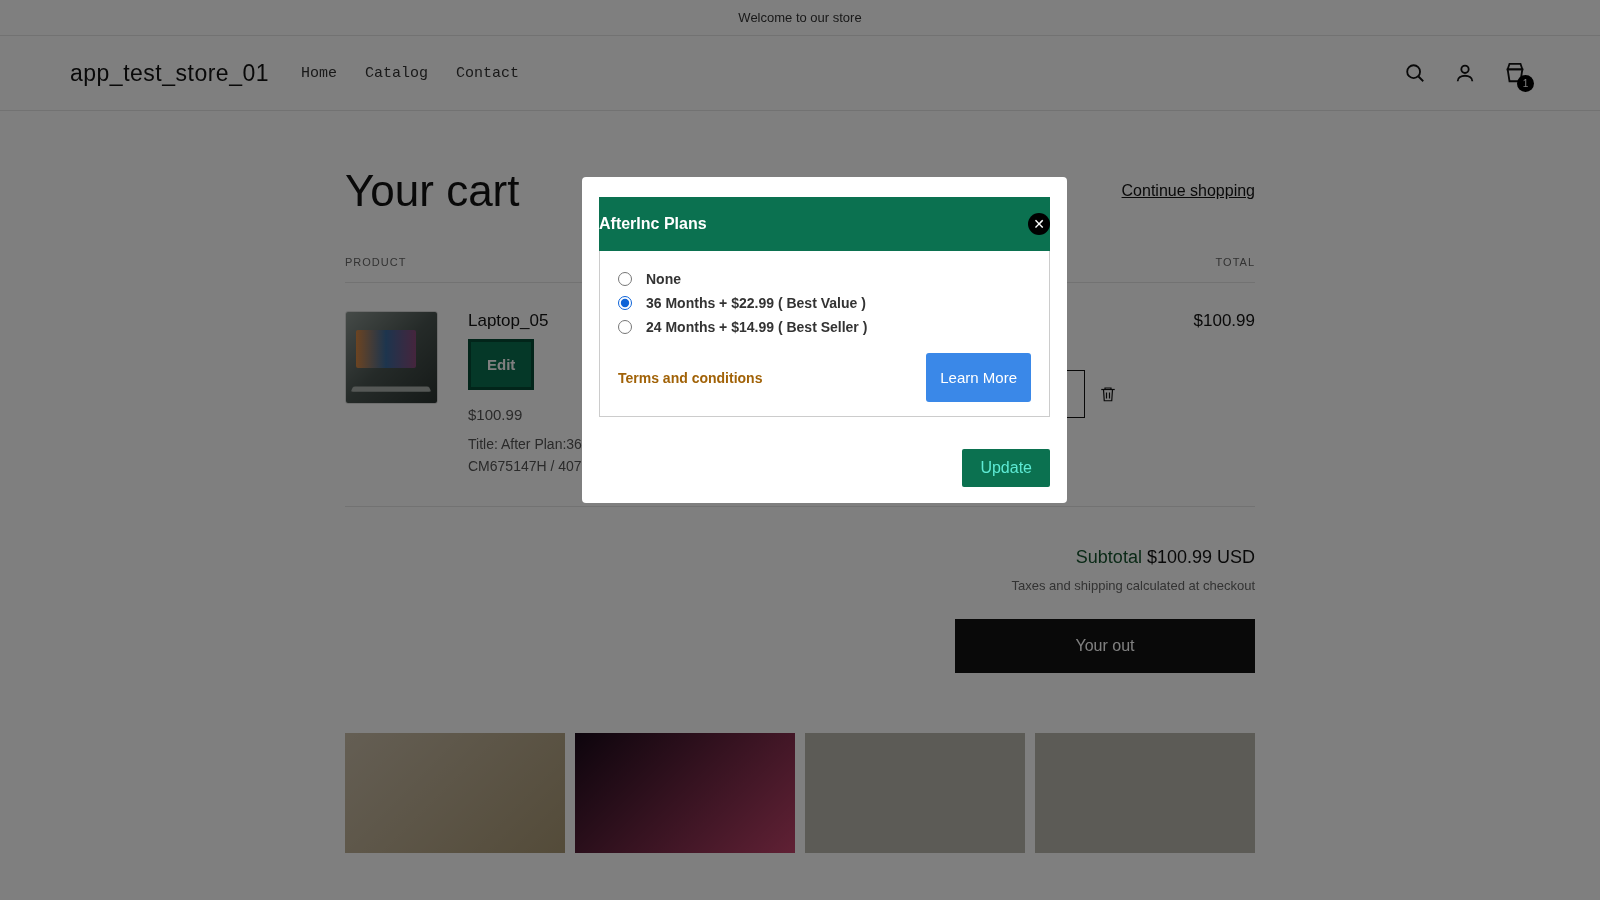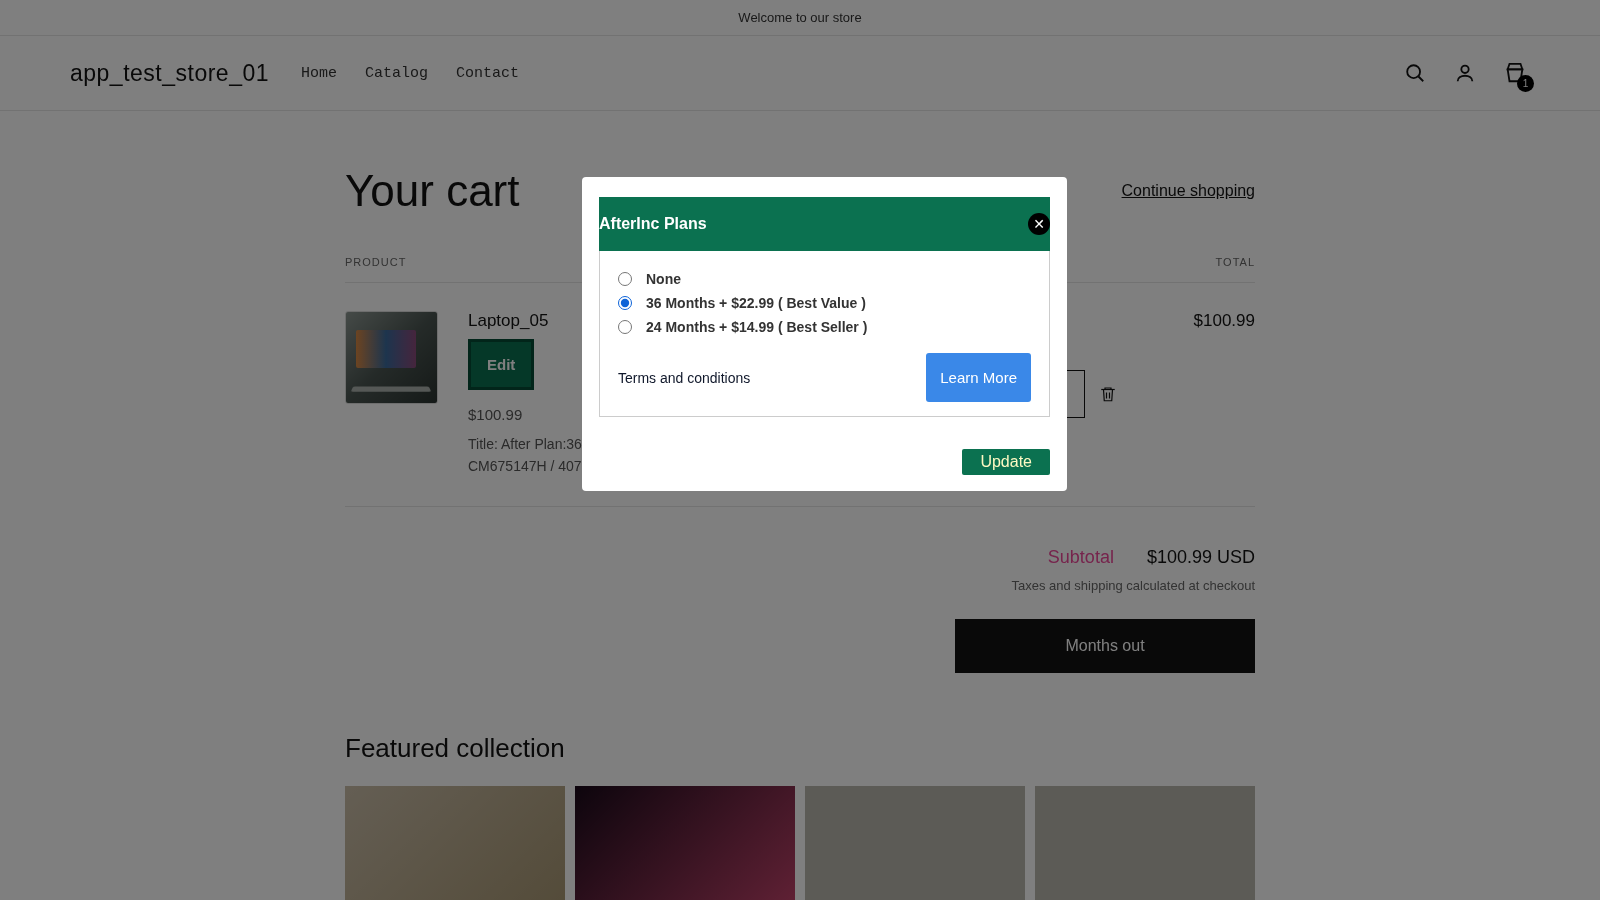--- a/index.html
+++ b/index.html
@@ -36,45 +36,45 @@
 .item-meta { font-size: 14px; color: #555; margin-top: 10px; line-height: 1.6; max-width: 280px; }
 .qty-box { display: flex; align-items: center; width: 215px; justify-content: center; }
 .qty-ctrl { display: flex; border: 1px solid #121212; height: 48px; }
 .qty-btn { width: 48px; background: none; border: none; font-size: 18px; cursor: pointer; }
 .qty-val { width: 48px; display: flex; align-items: center; justify-content: center; font-size: 15px; }
 .trash-btn { background: none; border: none; margin-left: 14px; cursor: pointer; color: #121212; }
 .item-total { width: 120px; text-align: right; font-size: 17px; }
 
 .cart-footer { margin-top: 40px; text-align: right; }
 .subtotal-row { font-size: 18px; margin-bottom: 10px; }
-.subtotal-row span:first-child { margin-right: 28px; color: #ec4899; }
+.subtotal-row span:first-child { margin-right: 0; color: #14532d; }
 .tax-note { font-size: 13px; color: #666; margin-bottom: 26px; }
 .checkout-btn { background: #121212; color: #fff; border: none; padding: 18px 0; width: 300px; font-size: 16px; cursor: pointer; }
 
 .featured { margin-top: 60px; }
 .featured-title { font-size: 26px; font-weight: 400; margin-bottom: 22px; }
 .featured-grid { display: flex; gap: 10px; }
 .featured-item { flex: 1; height: 120px; background: #b8b6ad; }
 .featured-item.a { background: linear-gradient(135deg, #c9bda8, #a89773); position: relative; }
 .featured-item.b { background: linear-gradient(135deg, #1a0a1a, #c1426a); }
 
 .overlay { position: absolute; inset: 0; background: rgba(0,0,0,0.5); z-index: 100; }
 .modal { position: absolute; left: 582px; top: 177px; width: 485px; background: #fff; border-radius: 4px; z-index: 101; font-family: Arial, sans-serif; }
 .modal-inner { padding: 20px 17px; }
 .modal-header { background: #0b7150; color: #fff; padding: 16px 0; font-weight: bold; font-size: 16px; position: relative; display: flex; align-items: center; justify-content: space-between; }
 .close-btn { background: #000; color: #fff; border: none; width: 22px; height: 22px; border-radius: 50%; font-size: 14px; cursor: pointer; display: flex; align-items: center; justify-content: center; }
 .plans-box { border: 1px solid #ccc; border-top: none; padding: 20px 18px 14px 18px; }
 .plan-row { display: flex; align-items: center; gap: 14px; margin-bottom: 8px; }
 .plan-row input[type=radio] { width: 14px; height: 14px; accent-color: #0d63d8; }
 .plan-row label { font-size: 14px; font-weight: bold; color: #333; cursor: pointer; }
 .modal-links { display: flex; justify-content: space-between; align-items: center; margin-top: 18px; }
-.terms { color: #0f172a; font-weight: normal; font-size: 14px; text-decoration: none; }
+.terms { color: #a16207; font-weight: bold; font-size: 14px; text-decoration: none; }
 .learn-more { background: #3a88e8; color: #fff; border: none; padding: 16px 14px; font-size: 15px; border-radius: 3px; cursor: pointer; }
 .update-wrap { text-align: right; padding: 12px 17px 16px 17px; }
-.update-btn { background: #0b7150; color: #fef9c3; border: none; padding: 4px 18px; font-size: 16px; cursor: pointer; border-radius: 2px; }
+.update-btn { background: #0b7150; color: #5eead4; border: none; padding: 10px 18px; font-size: 16px; cursor: pointer; border-radius: 2px; }
 svg { display: block; }
 </style>
 </head>
 <body>
 
 <div class="announcement">Welcome to our store</div>
 
 <header class="header">
   <div class="store-name">app_test_store_01</div>
   <nav class="nav">
@@ -143,25 +143,24 @@
     </div>
     <div class="item-total">$100.99</div>
   </div>
 
   <div class="cart-footer">
     <div class="subtotal-row">
       <span>Subtotal</span>
       <span>$100.99 USD</span>
     </div>
     <div class="tax-note">Taxes and shipping calculated at checkout</div>
-    <button class="checkout-btn">Months out</button>
+    <button class="checkout-btn">Your out</button>
   </div>
 
   <div class="featured">
-    <h2 class="featured-title">Featured collection</h2>
     <div class="featured-grid">
       <div class="featured-item a"></div>
       <div class="featured-item b"></div>
       <div class="featured-item"></div>
       <div class="featured-item"></div>
     </div>
   </div>
 </div>
 
 <div class="overlay"></div>

